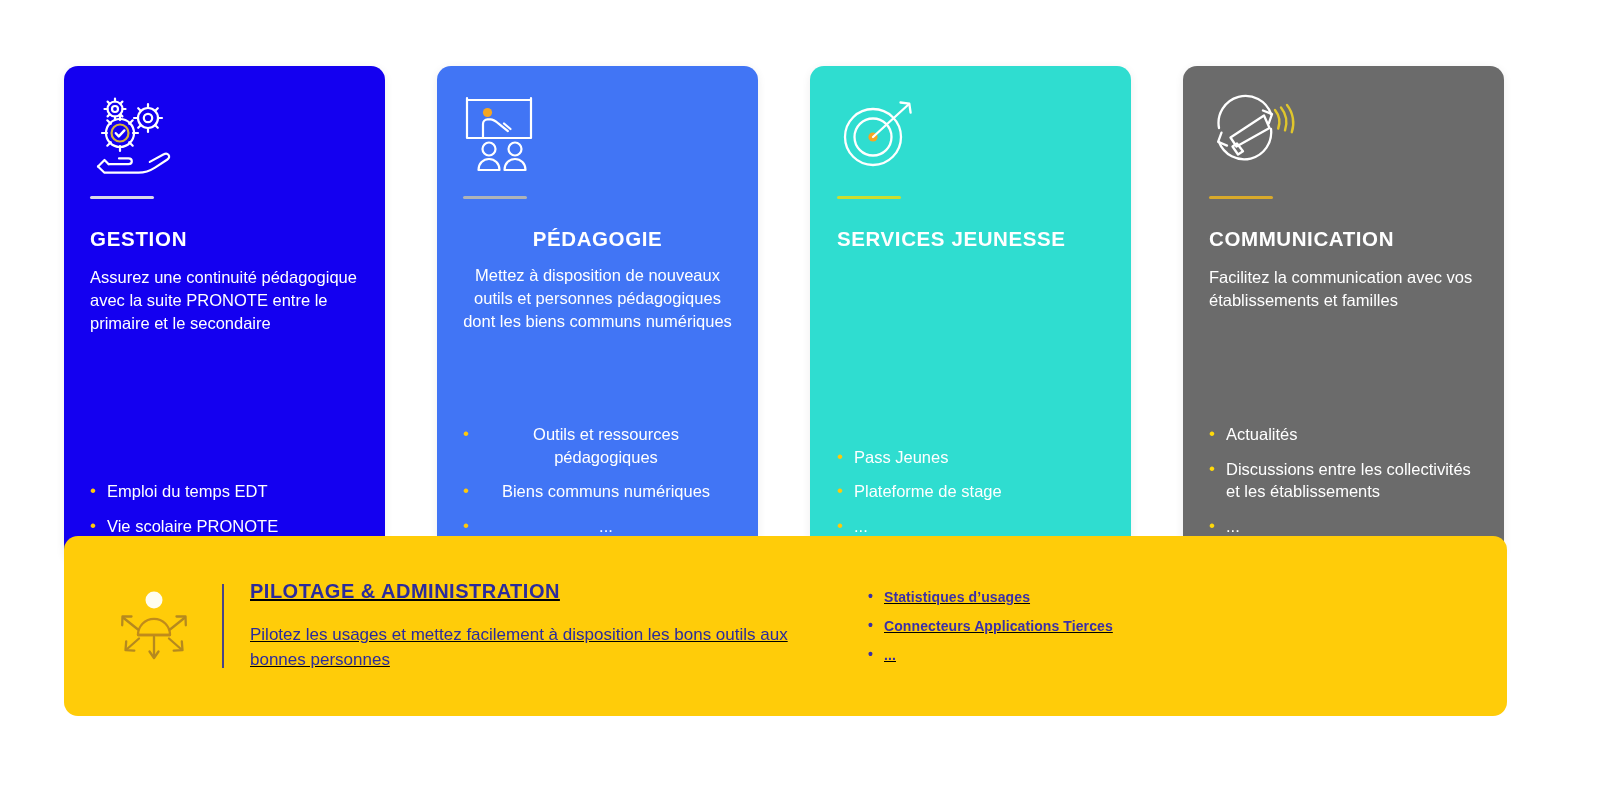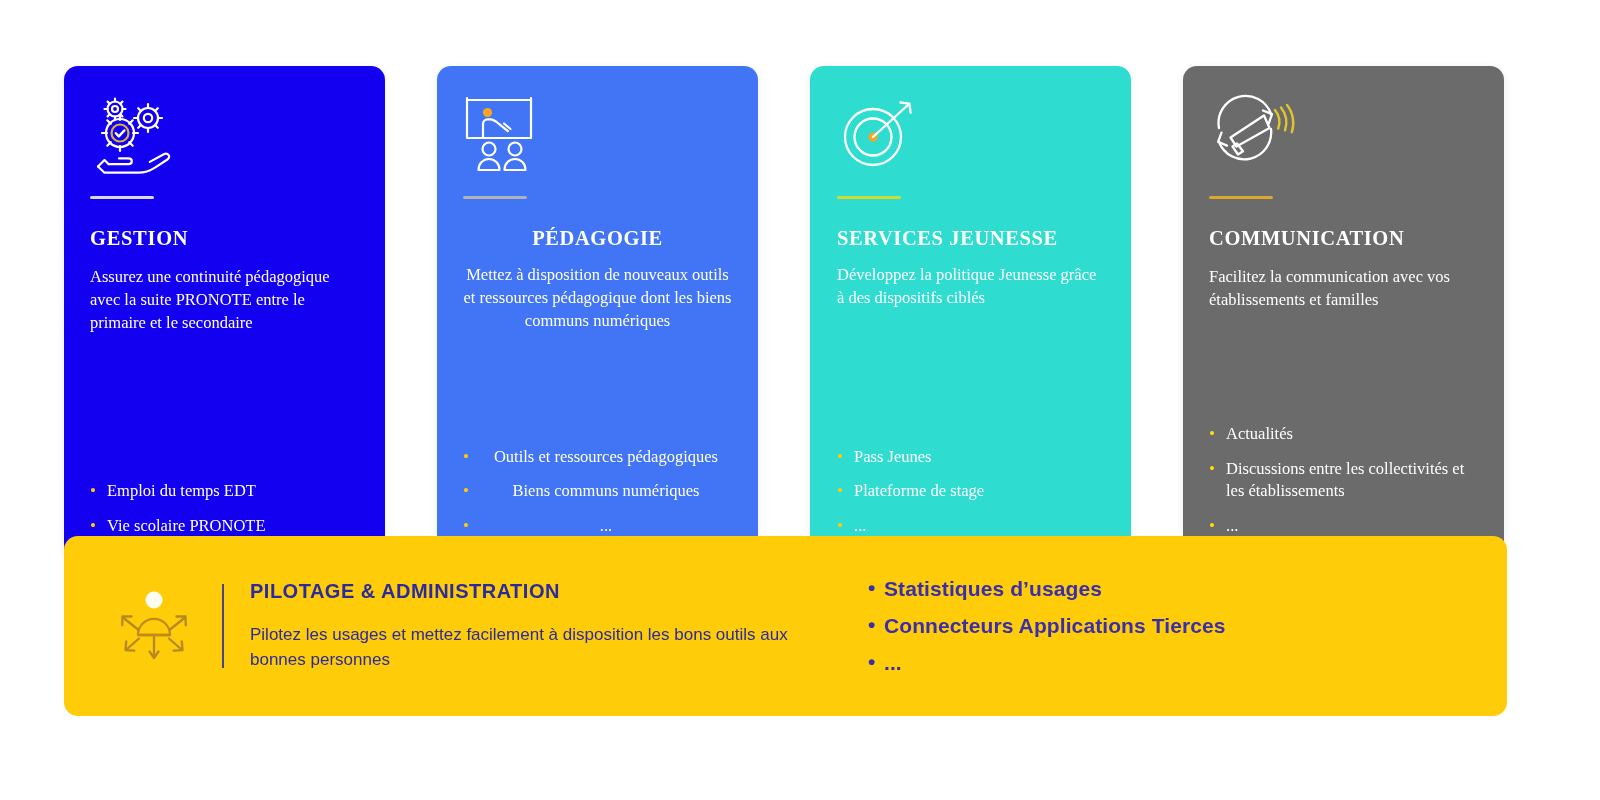--- a/index.html
+++ b/index.html
@@ -11,21 +11,20 @@
   }
   #stage { position: relative; width: 1600px; height: 800px; }
 
   
   .cards-row {
     position: absolute;
     left: 64px; top: 66px;
     width: 1443px; height: 496px;
     display: flex;
     gap: 52px;
-    font-family: Liberation Serif, serif;
   }
   .card {
     position: relative;
     border-radius: 14px;
     padding: 30px 26px 24px 26px;
     display: flex;
     flex-direction: column;
     box-shadow: 0 2px 10px rgba(0,0,0,0.07);
   }
   .card-icon { height: 78px; margin-bottom: 22px; }
@@ -93,20 +92,21 @@
   
   .banner {
     position: absolute;
     left: 64px; top: 536px;
     width: 1443px; height: 180px;
     background: #ffcc09;
     border-radius: 14px;
     display: flex;
     align-items: center;
     padding: 0 36px;
+    text-decoration: underline;
   }
   .banner-icon {
     width: 92px; height: 86px;
     flex: 0 0 auto;
     margin-left: 8px;
   }
   .banner-rule {
     width: 2px; height: 84px;
     background: #2b2b9c;
     opacity: .85;
@@ -126,21 +126,21 @@
     line-height: 1.42;
     font-weight: 500;
     color: #2b2b9c;
   }
   .banner-bullets {
     list-style: none;
     margin-left: 58px;
   }
   .banner-bullets li {
     position: relative;
-    font-size: 21px;
+    font-size: 14px;
     font-weight: bold;
     color: #3a2fa8;
     padding-left: 16px;
     margin-bottom: 13px;
     letter-spacing: 0.1px;
   }
   .banner-bullets li:last-child { margin-bottom: 0; }
   .banner-bullets li::before {
     content: "•";
     position: absolute; left: 0; top: -1px;
@@ -208,21 +208,21 @@
           <circle cx="26" cy="53" r="6.5"></circle>
           <path d="M15.5 74c0-6.4 4.7-11 10.5-11s10.5 4.6 10.5 11z"></path>
           <circle cx="52" cy="53" r="6.5"></circle>
           <path d="M41.5 74c0-6.4 4.7-11 10.5-11s10.5 4.6 10.5 11z"></path>
         </svg>
       </div>
       <div class="card-divider"></div>
       <div class="card-title">
         <div>PÉDAGOGIE</div>
       </div>
-      <div class="card-desc">Mettez à disposition de nouveaux outils et ressources pédagogique dont les biens communs numériques</div>
+      <div class="card-desc">Mettez à disposition de nouveaux outils et personnes pédagogiques dont les biens communs numériques</div>
       <ul class="card-bullets">
         <li>Outils et ressources pédagogiques</li>
         <li>Biens communs numériques</li>
         <li>...</li>
       </ul>
     </div>
 
     <div class="card card-3">
       <div class="card-icon">
         <svg width="86" height="78" viewBox="0 0 86 78" fill="none" stroke="#ffffff" stroke-width="2.3" stroke-linecap="round" stroke-linejoin="round">
@@ -230,21 +230,20 @@
           <circle cx="36" cy="41" r="18.5"></circle>
           <circle cx="36" cy="41" r="4.6" fill="#f5a623" stroke="none"></circle>
           <path d="M36 41L72 8"></path>
           <path d="M63.5 6.5l8.8 1.2 1.3 8.9"></path>
         </svg>
       </div>
       <div class="card-divider"></div>
       <div class="card-title">
         <div>SERVICES JEUNESSE</div>
       </div>
-      <div class="card-desc">Développez la politique Jeunesse grâce à des dispositifs ciblés</div>
       <ul class="card-bullets">
         <li>Pass Jeunes</li>
         <li>Plateforme de stage</li>
         <li>...</li>
       </ul>
     </div>
 
     <div class="card card-4">
       <div class="card-icon">
         <svg width="88" height="78" viewBox="0 0 88 78" fill="none" stroke="#ffffff" stroke-width="2.3" stroke-linecap="round" stroke-linejoin="round">

